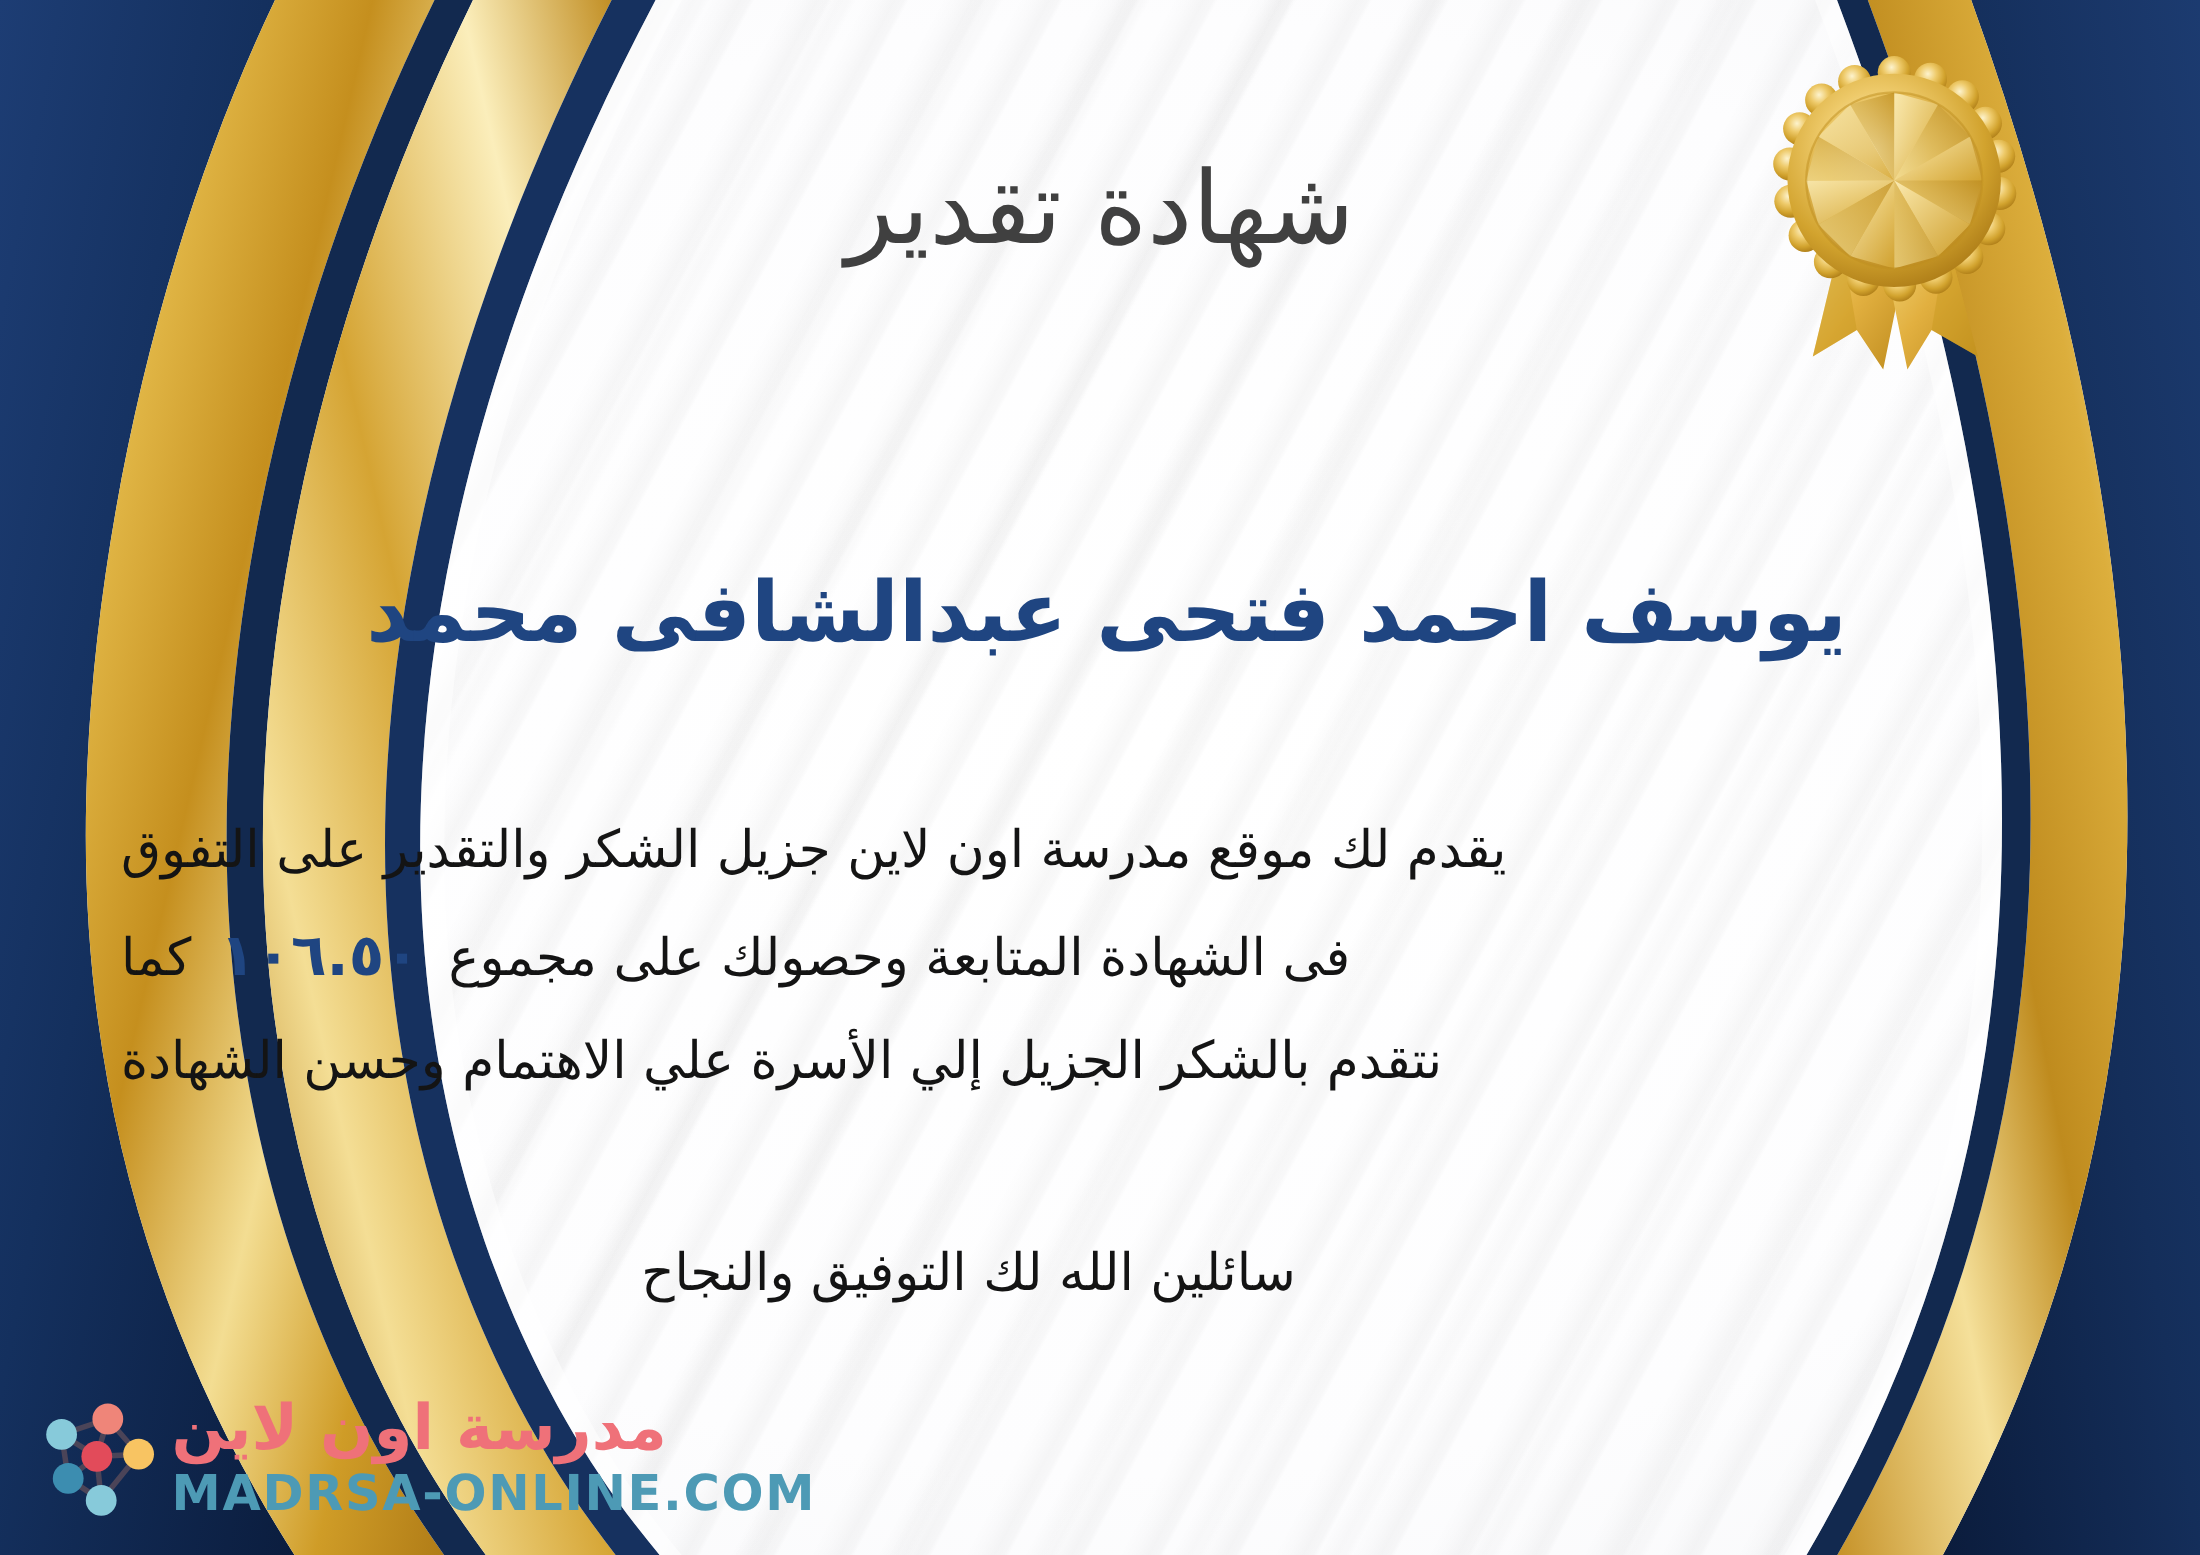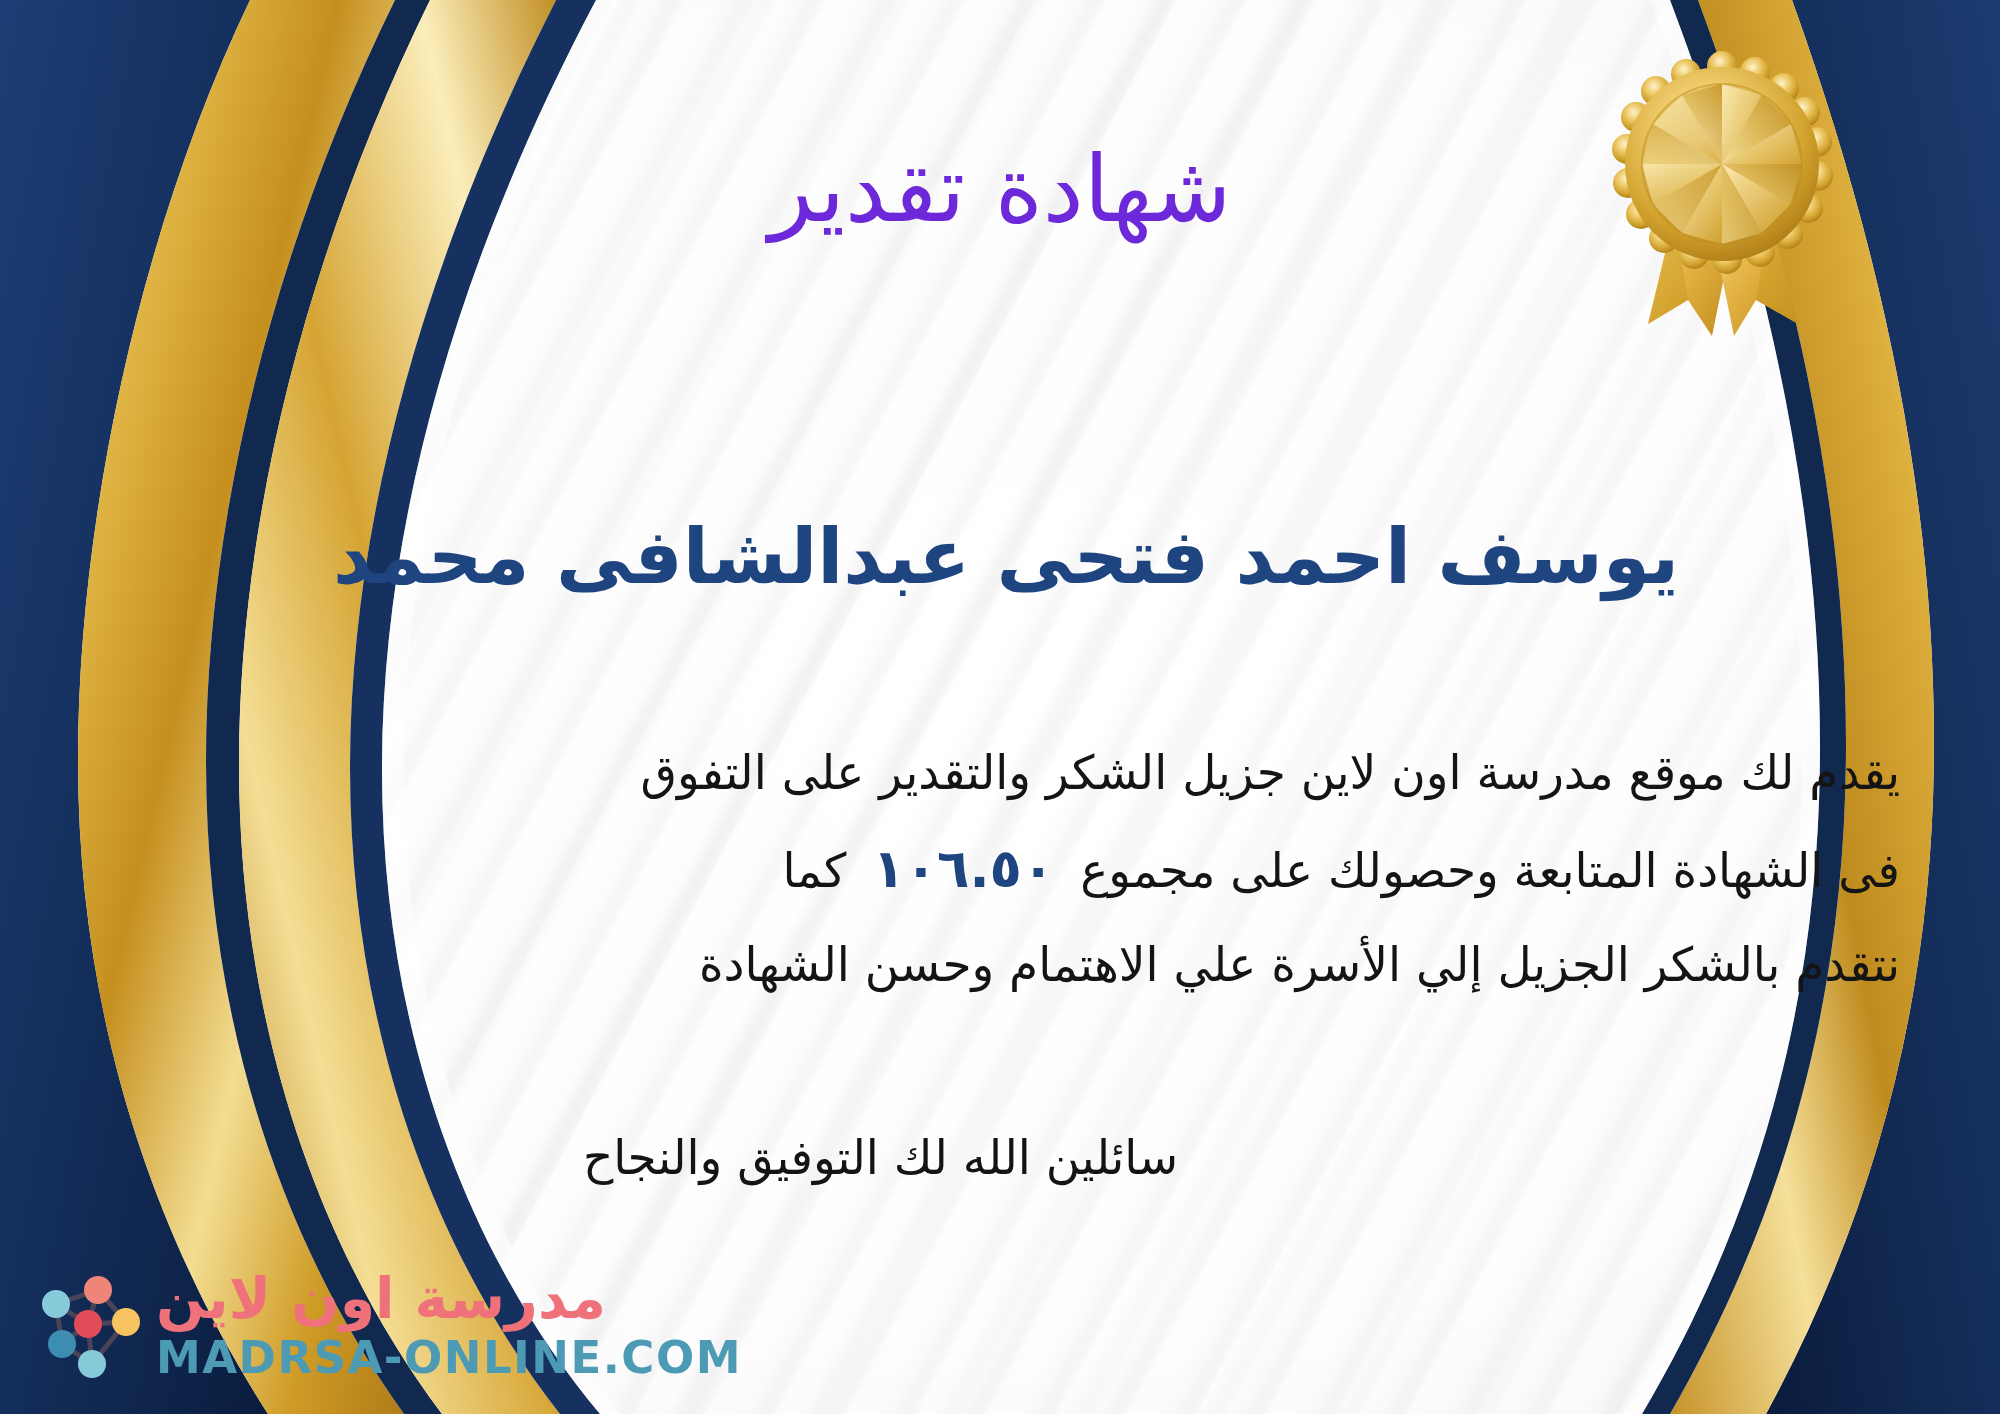--- a/index.html
+++ b/index.html
@@ -80,21 +80,21 @@
 
   .cert-title {
     position: absolute;
     top: 140px;
     left: 0;
     width: 2000px;
     text-align: center;
     font-size: 92px;
     line-height: 1.08;
     font-weight: 400;
-    color: #6d28d9;
+    color: #404040;
     letter-spacing: 1px;
     font-family: "DejaVu Sans", "Liberation Sans", sans-serif;
   }
 
   .student-name {
     position: absolute;
     top: 512px;
     left: 0;
     width: 2000px;
     text-align: center;
@@ -104,21 +104,21 @@
     color: #1f4581;
     letter-spacing: 0px;
     padding-left: 12px;
   }
 
   .body-block {
     position: absolute;
     top: 728px;
     left: 110px;
     width: 1790px;
-    text-align: right;
+    text-align: left;
   }
 
   .body-line {
     font-size: 47px;
     line-height: 1.92;
     color: #141414;
     font-weight: 400;
     white-space: nowrap;
   }
 

